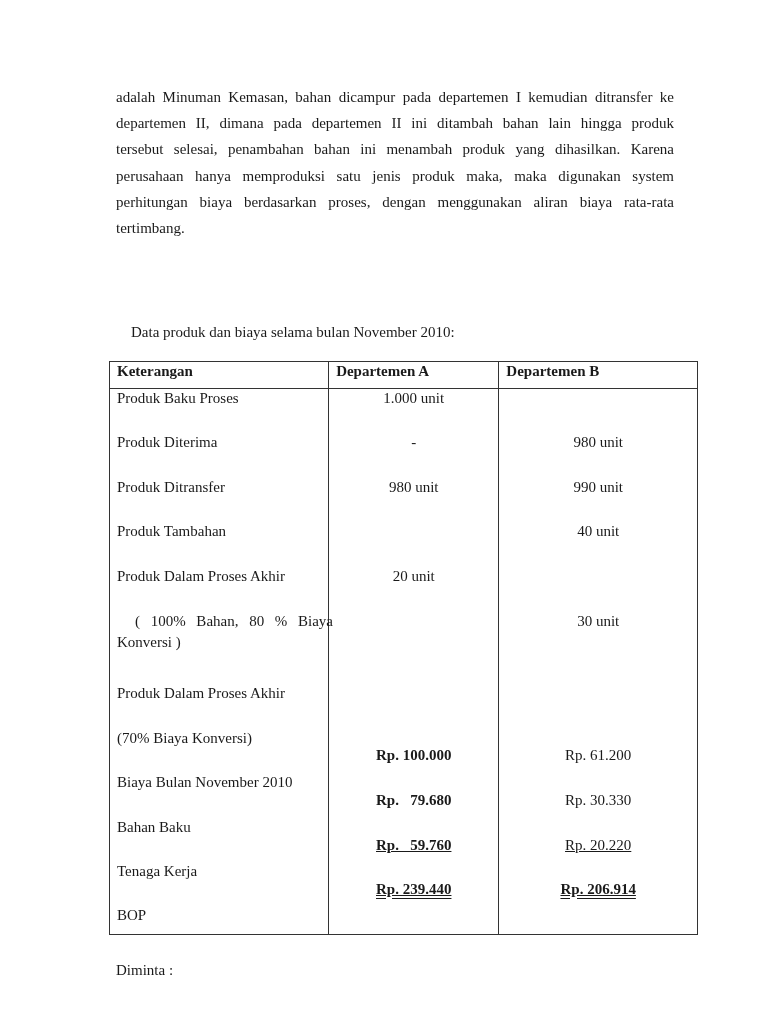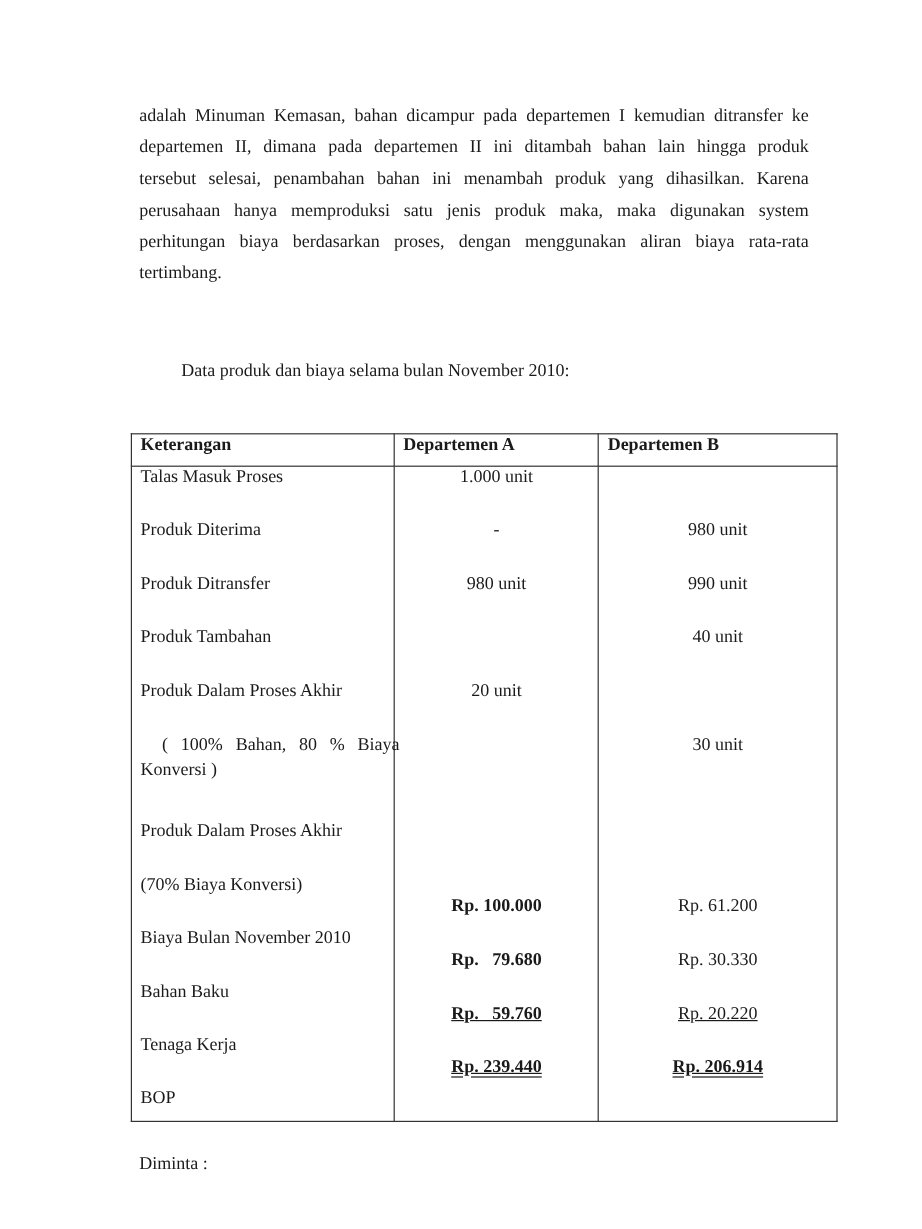--- a/index.html
+++ b/index.html
@@ -8,21 +8,21 @@
     font-family: "Liberation Serif", serif; color: #1a1a1a;
   }
   .para {
     position: absolute; left: 116px; width: 558px; top: 84px;
     font-size: 15px; line-height: 26.2px; text-align: justify;
   }
   .para .line { display: block; text-align: justify; text-align-last: justify; height: 26.2px; white-space: nowrap; }
   .para .line.last { text-align-last: left; }
   .bold { font-weight: bold; }
   .intro {
-    position: absolute; left: 131px; top: 296px; font-size: 15px; line-height: 26px; margin-left: 20px;
+    position: absolute; left: 131px; top: 319px; font-size: 15px; line-height: 26px;
   }
   table.data {
     position: absolute; left: 109px; top: 361px; width: 589px; height: 573px;
     border-collapse: collapse; font-size: 15px;
   }
   table.data th, table.data td { border-left: 1.5px solid #333; border-right: 1.5px solid #333; padding: 0; vertical-align: top; }
   table.data thead th {
     border-top: 1.5px solid #333; border-bottom: 1.5px solid #333;
     height: 25px; text-align: left; font-weight: bold; padding-left: 7px; padding-top: 1px;
   }
@@ -59,21 +59,21 @@
     <tr>
       <th class="col1">Keterangan</th>
       <th class="col2">Departemen A</th>
       <th class="col3">Departemen B</th>
     </tr>
   </thead>
   <tbody>
     <tr>
       <td class="col1">
         <div class="cell-stack">
-          <span class="lbl" style="top:1px">Talas Masuk Proses</span>
+          <span class="lbl" style="top:1px">Produk Baku Proses</span>
           <span class="lbl" style="top:45px">Produk Diterima</span>
           <span class="lbl" style="top:90px">Produk Ditransfer</span>
           <span class="lbl" style="top:134px">Produk Tambahan</span>
           <span class="lbl" style="top:179px">Produk Dalam Proses Akhir</span>
           <span class="wrap-lbl" style="top:219px">( 100% Bahan, 80 % Biaya</span>
           <span class="lbl" style="top:245px">Konversi )</span>
           <span class="lbl" style="top:296px">Produk Dalam Proses Akhir</span>
           <span class="lbl" style="top:341px">(70% Biaya Konversi)</span>
           <span class="lbl" style="top:385px">Biaya Bulan November 2010</span>
           <span class="lbl" style="top:430px">Bahan Baku</span>

